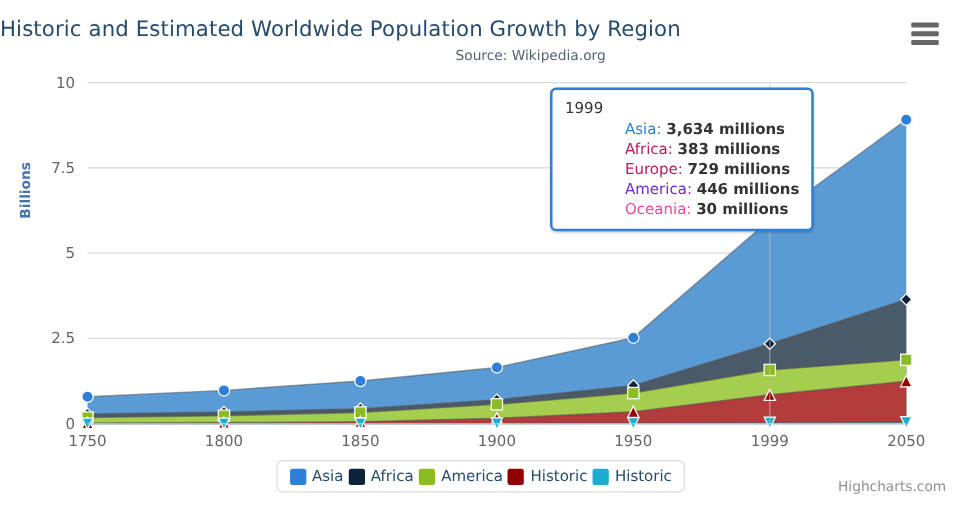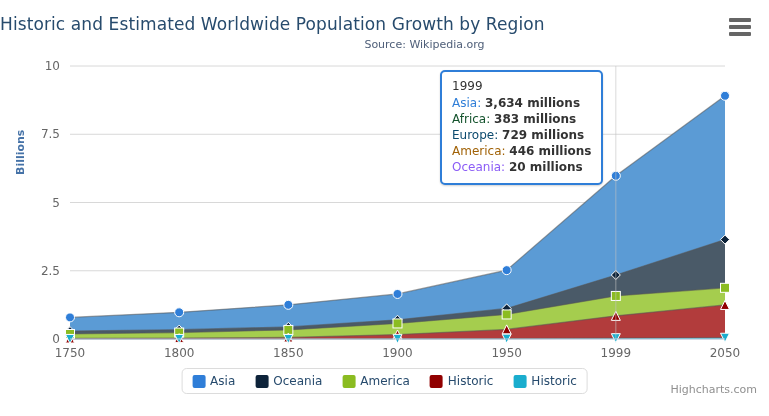--- a/index.html
+++ b/index.html
@@ -45,41 +45,41 @@
   }
   
   .legend {
     position:absolute;
     left:50%; transform:translateX(-50%);
     bottom:22px;
     border:1px solid #dcdcdc;
     border-radius:5px;
     background:#ffffff;
     padding:5px 10px;
-    display:flex; align-items:center; gap:20px;
+    display:flex; align-items:center; gap:4px;
     box-sizing:border-box;
     margin-top:24px;
   }
   .legend-item { display:flex; align-items:center; gap:5px; cursor:pointer; }
   .legend-swatch { width:13px; height:13px; border-radius:2px; display:block; }
   .legend-label { font-size:12px; color:#274b6d; }
   
   .tooltip {
     position:absolute;
     left:440px; top:70px;
     background:#ffffff;
     border:2px solid #2f7ed8;
     border-radius:5px;
     padding:7px 10px 8px 10px;
     box-sizing:border-box;
     min-width:148px;
     box-shadow:0 1px 2px rgba(0,0,0,0.18);
   }
   .tooltip-header { font-size:12px; color:#333333; margin-bottom:2px; }
-  .tooltip-row { font-size:12px; line-height:16px; color:#333; white-space:nowrap; }
+  .tooltip-row { font-size:12px; line-height:16px; color:#333; white-space:nowrap;margin-left:48px; }
   .tooltip-key { font-weight:normal; }
   .tooltip-val { font-weight:bold; color:#333333; }
 </style>
 </head>
 <body>
 
 <div id="chart-root">
 
   <div class="chart-title">Historic and Estimated Worldwide Population Growth by Region</div>
   <div class="chart-subtitle">Source: Wikipedia.org</div>
@@ -156,35 +156,35 @@
       <polygon points="615.8333333333334,342.681 620.3333333333334,333.681 611.3333333333334,333.681" fill="#1aadce" stroke="#ffffff" stroke-width="1"></polygon>
       <polygon points="725,342.2442 729.5,333.2442 720.5,333.2442" fill="#1aadce" stroke="#ffffff" stroke-width="1"></polygon>
       <line x1="615.8333333333334" y1="66" x2="615.8333333333334" y2="339" stroke="#c0c0c0" stroke-width="1" stroke-opacity="0.6"></line>
       <line x1="70" y1="339" x2="725" y2="339" stroke="#c0d0e0" stroke-width="1"></line>
     </svg>
 
   <div class="tooltip">
     <div class="tooltip-header">1999</div>
     <div id="tooltip-rows">
         <div class="tooltip-row"><span class="tooltip-key" style="color: rgb(47, 126, 216);">Asia: </span><span class="tooltip-val">3,634 millions</span></div>
-        <div class="tooltip-row"><span class="tooltip-key" style="color: #14532d;">Africa: </span><span class="tooltip-val">383 millions</span></div>
-        <div class="tooltip-row"><span class="tooltip-key" style="color: #0c4a6e;">Europe: </span><span class="tooltip-val">729 millions</span></div>
-        <div class="tooltip-row"><span class="tooltip-key" style="color: #a16207;">America: </span><span class="tooltip-val">446 millions</span></div>
-        <div class="tooltip-row"><span class="tooltip-key" style="color: #8b5cf6;">Oceania: </span><span class="tooltip-val">20 millions</span></div>
+        <div class="tooltip-row"><span class="tooltip-key" style="color: #be185d;">Africa: </span><span class="tooltip-val">383 millions</span></div>
+        <div class="tooltip-row"><span class="tooltip-key" style="color: #be185d;">Europe: </span><span class="tooltip-val">729 millions</span></div>
+        <div class="tooltip-row"><span class="tooltip-key" style="color: #6d28d9;">America: </span><span class="tooltip-val">446 millions</span></div>
+        <div class="tooltip-row"><span class="tooltip-key" style="color: #ec4899;">Oceania: </span><span class="tooltip-val">30 millions</span></div>
       </div>
   </div>
 
   <div class="legend">
       <div class="legend-item">
         <span class="legend-swatch" style="background: rgb(47, 126, 216);"></span>
         <span class="legend-label">Asia</span>
       </div>
       <div class="legend-item">
         <span class="legend-swatch" style="background: rgb(13, 35, 58);"></span>
-        <span class="legend-label">Oceania</span>
+        <span class="legend-label">Africa</span>
       </div>
       <div class="legend-item">
         <span class="legend-swatch" style="background: rgb(139, 188, 33);"></span>
         <span class="legend-label">America</span>
       </div>
       <div class="legend-item">
         <span class="legend-swatch" style="background: rgb(145, 0, 0);"></span>
         <span class="legend-label">Historic</span>
       </div>
       <div class="legend-item">

